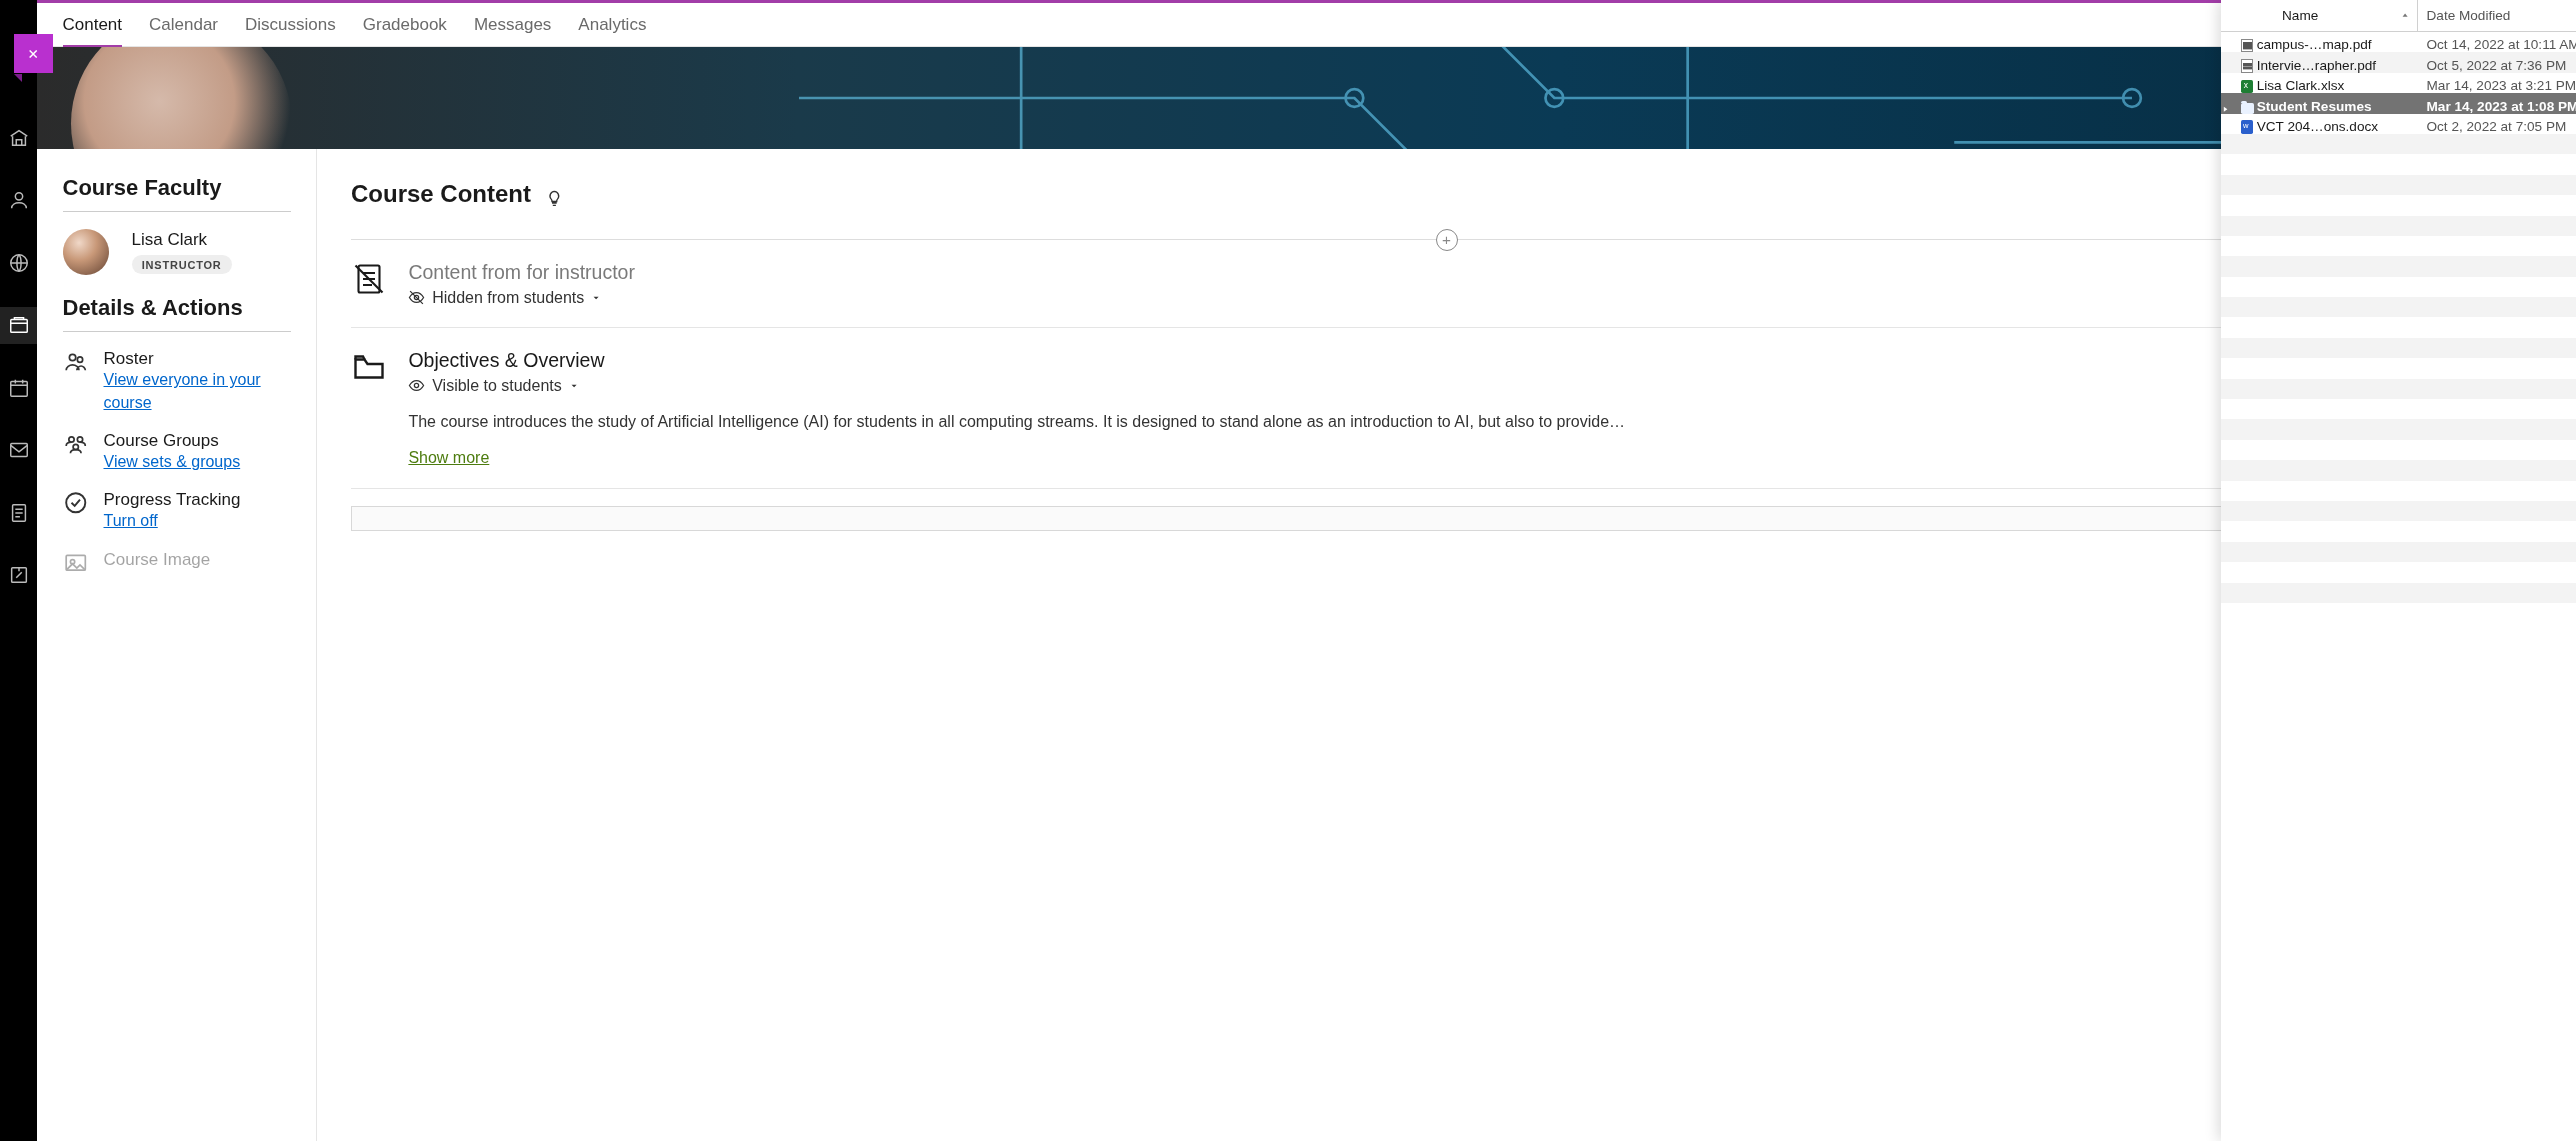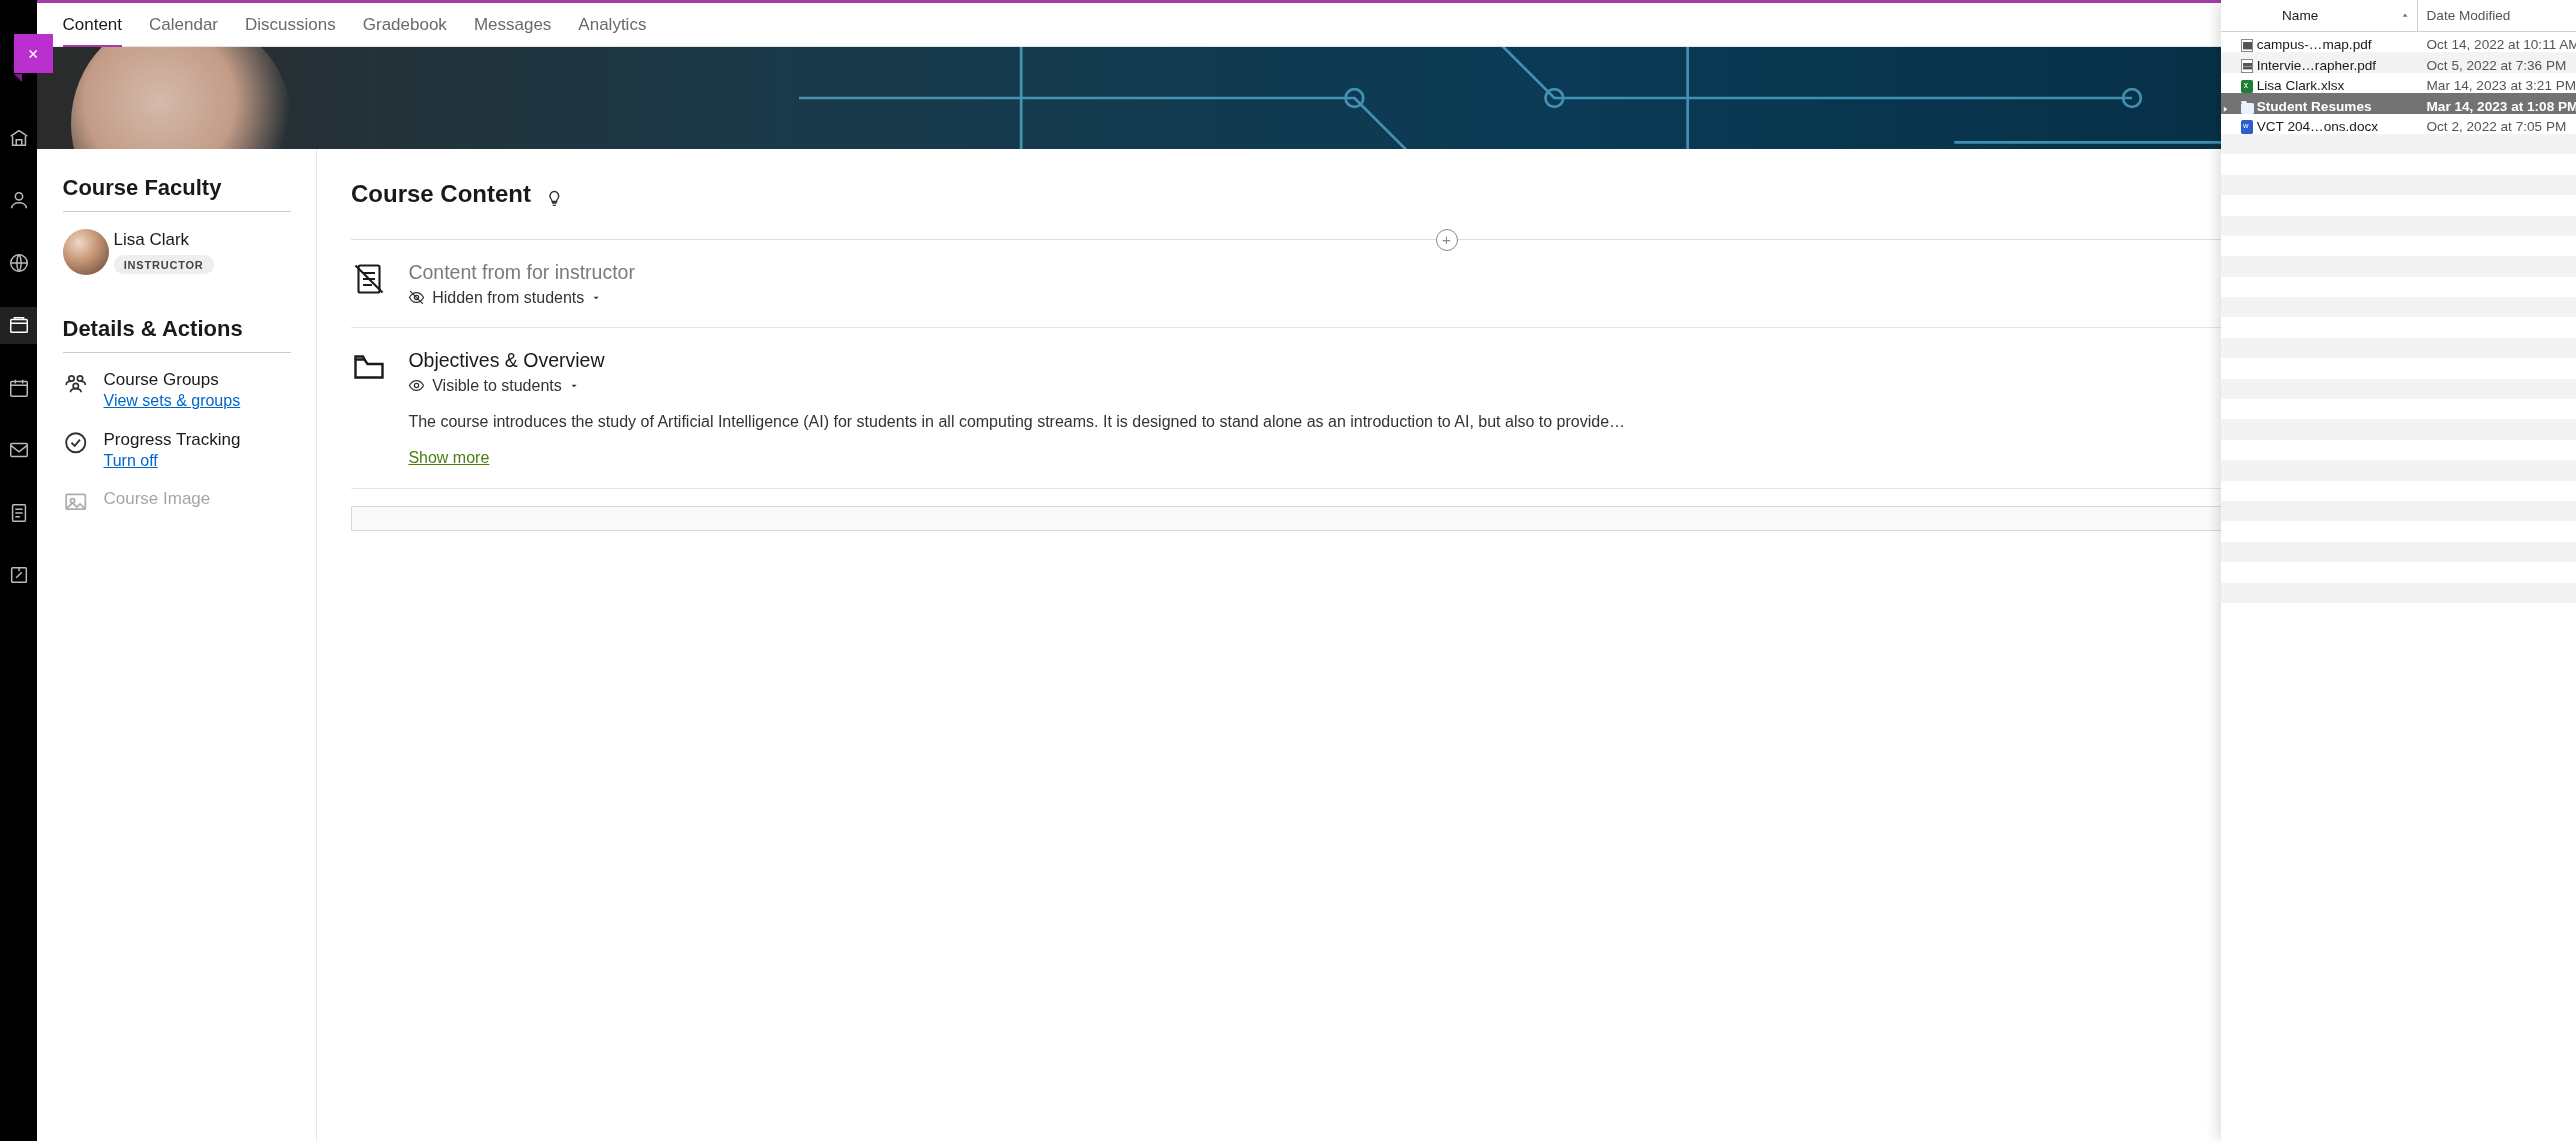--- a/index.html
+++ b/index.html
@@ -27,21 +27,21 @@
   .tabs .right { margin-left:auto; display:flex; align-items:center; gap:8.5px; color:#1a1a1a; }
 
   .banner { height:102px; background: linear-gradient(90deg, #2b2b2b 0%, #1a3a4a 30%, #0a3a55 60%, #062b40 100%); position:relative; overflow:hidden; }
   .banner::before { content:""; position:absolute; left:34px; top:-34px; width:221px; height:221px; border-radius:50%; background: radial-gradient(circle at 40% 40%, #e8c9b8 0%, #d4a890 40%, rgba(0,0,0,0) 70%); opacity:0.9; }
   .banner svg.circuits { position:absolute; right:0; top:0; height:100%; width:70%; opacity:0.8; }
 
   .body { flex:1; display:flex; overflow:hidden; }
   .sidebar { width:280px; padding:25.5px 25.5px 0 25.5px; border-right:0.8px solid #e5e5e5; overflow:auto; }
   .sidebar h2 { font-size:22px; font-weight:600; margin-bottom:10.2px; }
   .sidebar hr { border:none; border-top:0.8px solid #ccc; margin-bottom:17px; }
-  .faculty { display:flex; align-items:center; gap:5px; margin-bottom:41px; }
+  .faculty { display:flex; align-items:center; gap:23px; margin-bottom:20px; }
   .avatar { width:46px; height:46px; border-radius:50%; background: radial-gradient(circle at 35% 30%, #f0d8c8 0%, #c89878 40%, #604030 100%); }
   .faculty .name { font-size:17px; font-weight:500; }
   .role-badge { display:inline-block; background:#eee; color:#444; font-size:11px; font-weight:600; letter-spacing:0.8px; padding:3.4px 10.2px; border-radius:12px; margin-top:5.1px; }
   .detail-item { display:flex; gap:12px; margin-bottom:17px; }
   .detail-item .di-icon { width:29px; color:#333; flex-shrink:0; }
   .detail-item .di-text .title { font-size:17px; color:#1a1a1a; }
   .detail-item .di-text a { color:#0066cc; text-decoration:underline; font-size:16px; display:block; line-height:1.4; }
 
   .content-col { flex:1; padding:31px 34px 0 34px; overflow:auto; }
   .content-col h1 { font-size:24px; font-weight:600; display:inline-block; }
@@ -186,20 +186,33 @@
         <div class="avatar"></div>
         <div>
           <div class="name">Lisa Clark</div>
           <span class="role-badge">INSTRUCTOR</span>
         </div>
       </div>
 
       <h2>Details &amp; Actions</h2>
       <hr>
 
+      <div class="detail-item">
+        <div class="di-icon">
+          <svg width="25.5" height="25.5" viewBox="0 0 24 24" fill="none" stroke="currentColor" stroke-width="1.6">
+              <circle cx="9" cy="8" r="3"></circle>
+              <circle cx="16" cy="10" r="2.5"></circle>
+              <path d="M3 20c0-3 3-5 6-5s6 2 6 5M13 20c0-2 2-4 4-4s4 2 4 4"></path>
+            </svg>
+        </div>
+        <div class="di-text">
+          <div class="title">Roster</div>
+          <a href="#">View everyone in your course</a>
+        </div>
+      </div>
 
       <div class="detail-item">
         <div class="di-icon">
           <svg width="25.5" height="25.5" viewBox="0 0 24 24" fill="none" stroke="currentColor" stroke-width="1.6">
               <circle cx="8" cy="8" r="2.5"></circle>
               <circle cx="16" cy="8" r="2.5"></circle>
               <circle cx="12" cy="15" r="2.5"></circle>
               <path d="M3 14c0-2 2-3.5 5-3.5M21 14c0-2-2-3.5-5-3.5M7 21c0-2 2-3.5 5-3.5s5 1.5 5 3.5"></path>
             </svg>
         </div>

